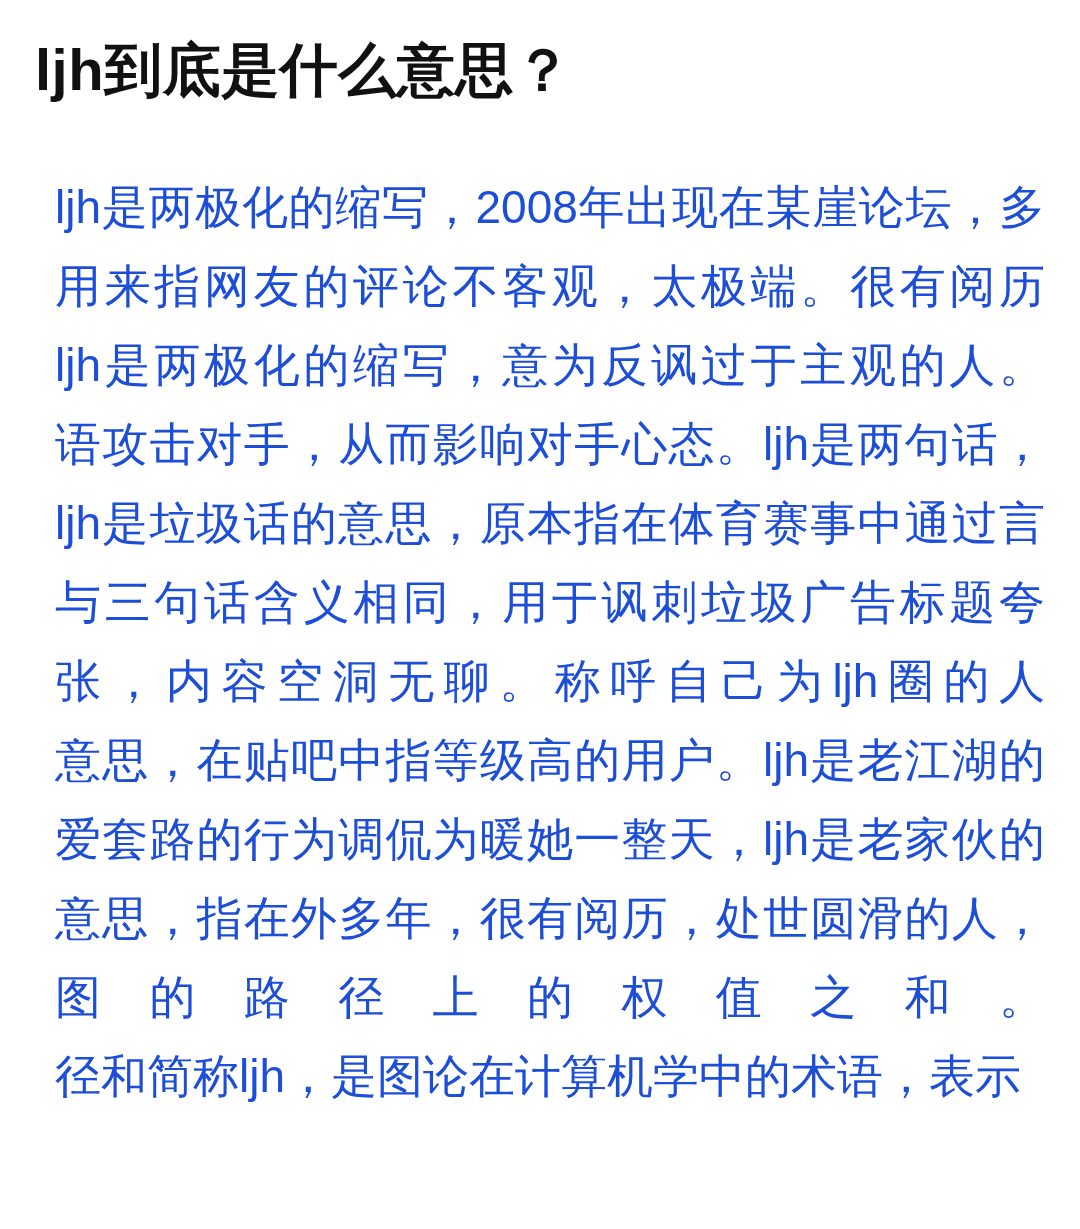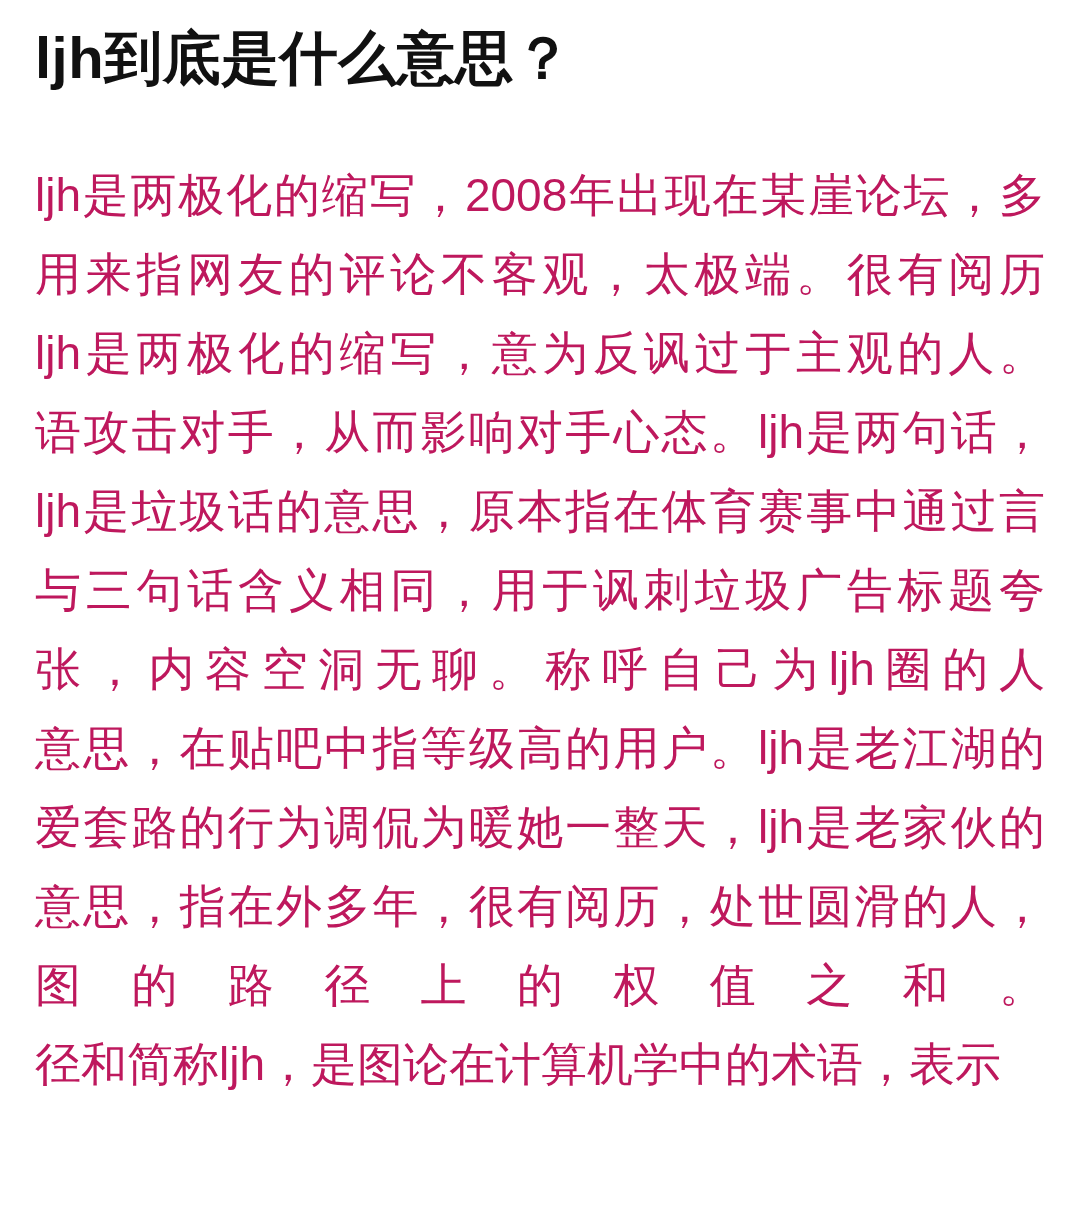--- a/index.html
+++ b/index.html
@@ -6,46 +6,47 @@
     margin: 0;
     padding: 0;
     background: #ffffff;
   }
   .page {
     position: relative;
     width: 1080px;
     height: 1229px;
     box-sizing: border-box;
     background: #ffffff;
-    padding: 22px 35px 0 35px;
+    padding: 34px 35px 0 35px;
     overflow: hidden;
     font-family: "Liberation Sans", "DejaVu Sans", sans-serif;
   }
   .article-title {
     margin: 0 0 62px 0;
     font-size: 58px;
     line-height: 72px;
     font-weight: 700;
     color: #111111;
     letter-spacing: 0.5px;
     font-family: "Liberation Sans", "DejaVu Sans", sans-serif;
   }
   .article-body {
     margin: 0;
     padding: 0;
   }
   .body-line {
     display: block;
     font-size: 46px;
     line-height: 79px;
-    color: #be185d;
+    color: #1d4ed8;
     text-align: justify;
     text-align-last: justify;
     font-weight: 400;
     font-family: "Liberation Sans", "DejaVu Sans", sans-serif;
+    margin-left: 20px;
   }
   .body-line:last-child {
     text-align-last: left;
   }
 </style>
 </head>
 <body>
 
 <main class="page">
   <h1 class="article-title">ljh到底是什么意思？</h1>

